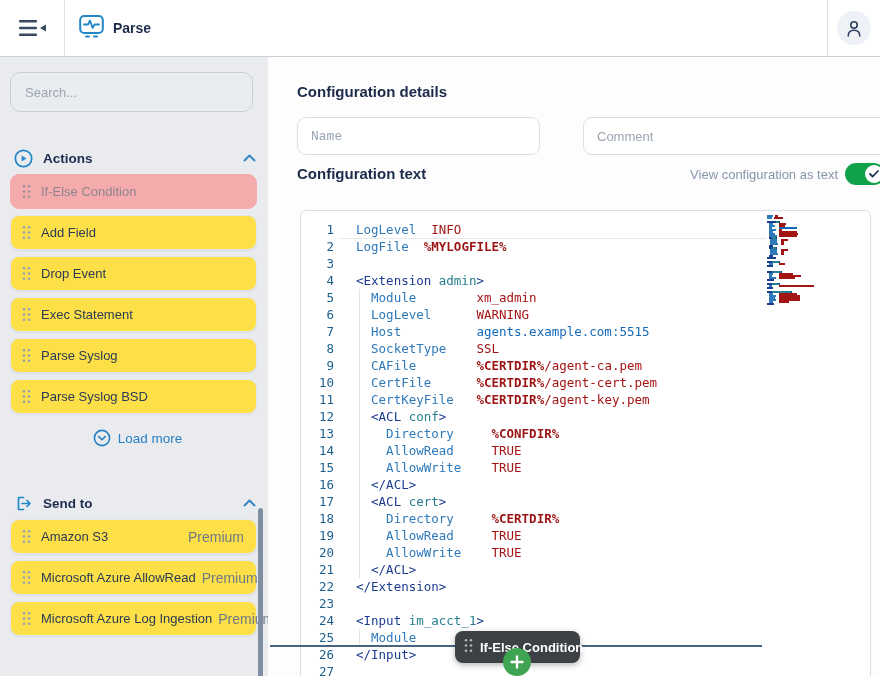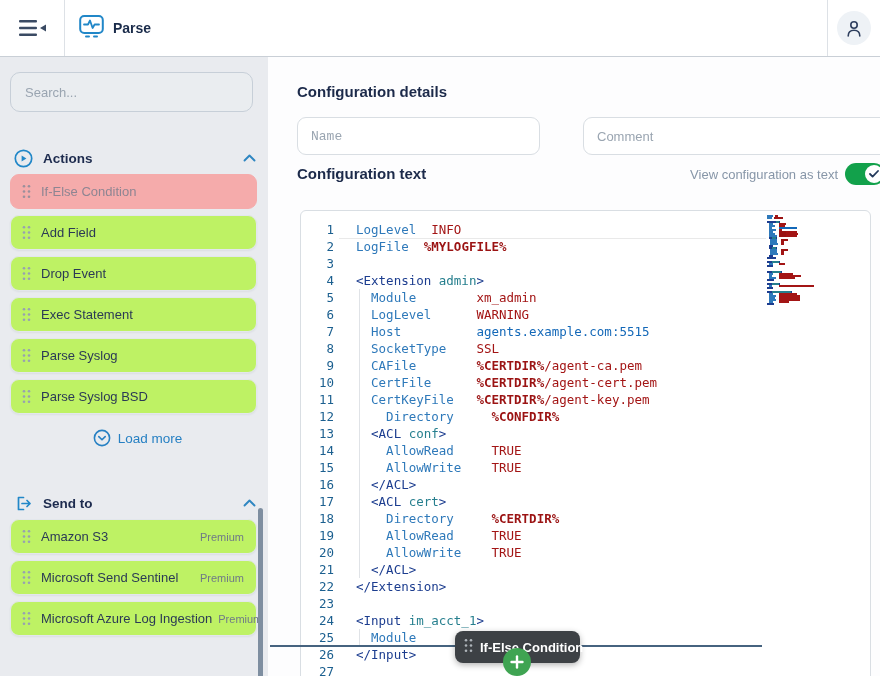--- a/index.html
+++ b/index.html
@@ -21,26 +21,26 @@
   .sidebar { position:absolute; left:0; top:57px; width:268px; height:619px; background:#E9EBEF; overflow:hidden; }
   .search-input { display:block; width:243px; margin:15px 0 0 10px; height:40px; border:1px solid #C7CFD8;
                   border-radius:10px; background:#EAEDF0; padding:0 14px; font-size:13px; color:#33415C;
                   font-family:"Liberation Sans",sans-serif; outline:none; }
   .search-input::placeholder { color:#9AA5B1; }
   .sec-header { display:flex; align-items:center; margin:0 12px 0 14px; height:20px; }
   .sec-header.first { margin-top:36px; }
   .sec-header.later { margin-top:44px; }
   .sec-label { font-size:13.5px; font-weight:bold; color:#1D2B4E; margin-left:10px; flex:1; }
   .sec-chevron { cursor:pointer; display:flex; }
-  .card { position:relative; width:247px; margin:6px 0 0 10px; height:35px; background:#bef264; border:1px solid #E3E7EC;
+  .card { position:relative; width:247px; margin:6px 0 0 10px; height:35px; background:#fde047; border:1px solid #E3E7EC;
           border-radius:9px; box-shadow:0 1px 2px rgba(40,60,90,.07); display:flex; align-items:center;
           padding:0 12px 0 11px; cursor:grab; }
   .card:first-of-type { margin-top:8px; }
   .card .card-label { font-size:13px; color:#2B3A55; margin-left:10px; flex:1; white-space:nowrap; }
-  .card .badge { font-size:11px; color:#6F7987; margin-left:6px; }
+  .card .badge { font-size:14px; color:#6F7987; margin-left:6px; }
   .card.selected { background:#F5ABAB; border-color:#F5ABAB; box-shadow:none; }
   .card.selected .card-label { color:#8E8592; }
   .loadmore { display:flex; align-items:center; justify-content:center; margin-top:13px; height:22px; cursor:pointer; }
   .loadmore span { color:#2780C3; font-size:13.5px; margin-left:7px; }
   .sb-scrollbar { position:absolute; left:258px; top:451px; width:5px; height:225px; background:#7E8EA0; border-radius:3px; }
 
   
   .main { position:absolute; left:268px; top:57px; width:612px; height:619px; background:#FDFDFE; }
   .h-details { position:absolute; left:29px; top:26px; font-size:15px; font-weight:bold; color:#1C2A4A; }
   .fld { position:absolute; top:60px; height:38px; border:1px solid #D9DEE3; border-radius:9px; background:#fff;
@@ -267,21 +267,21 @@
             <g fill="#97A1B1">
    <circle cx="2" cy="2.2" r="1.3"></circle>
               <circle cx="7" cy="2.2" r="1.3"></circle>
    <circle cx="2" cy="7.5" r="1.3"></circle>
               <circle cx="7" cy="7.5" r="1.3"></circle>
    <circle cx="2" cy="12.8" r="1.3"></circle>
               <circle cx="7" cy="12.8" r="1.3"></circle>
             </g>
           </svg>
         </span>
-        <span class="card-label">Microsoft Send Sentinel</span>
+        <span class="card-label">Microsoft Azure AllowRead</span>
         <span class="badge">Premium</span>
       </div>
       <div class="card">
         <span style="display:flex">
           <svg width="9" height="15" viewBox="0 0 9 15">
             <g fill="#97A1B1">
    <circle cx="2" cy="2.2" r="1.3"></circle>
               <circle cx="7" cy="2.2" r="1.3"></circle>
    <circle cx="2" cy="7.5" r="1.3"></circle>
               <circle cx="7" cy="7.5" r="1.3"></circle>
@@ -347,22 +347,22 @@
         <div class="row"><span class="tk-key">LogFile</span><span class="tk-pl">  </span><span class="tk-macro">%MYLOGFILE%</span></div>
         <div class="row"></div>
         <div class="row"><span class="tk-tag">&lt;Extension </span><span class="tk-targ">admin</span><span class="tk-tag">&gt;</span></div>
         <div class="row"><span class="guide"></span><span class="tk-pl">  </span><span class="tk-key">Module</span><span class="tk-pl">        </span><span class="tk-val">xm_admin</span></div>
         <div class="row"><span class="guide"></span><span class="tk-pl">  </span><span class="tk-key">LogLevel</span><span class="tk-pl">      </span><span class="tk-val">WARNING</span></div>
         <div class="row"><span class="guide"></span><span class="tk-pl">  </span><span class="tk-key">Host</span><span class="tk-pl">          </span><span class="tk-host">agents.example.com:5515</span></div>
         <div class="row"><span class="guide"></span><span class="tk-pl">  </span><span class="tk-key">SocketType</span><span class="tk-pl">    </span><span class="tk-val">SSL</span></div>
         <div class="row"><span class="guide"></span><span class="tk-pl">  </span><span class="tk-key">CAFile</span><span class="tk-pl">        </span><span class="tk-macro">%CERTDIR%</span><span class="tk-val">/agent-ca.pem</span></div>
         <div class="row"><span class="guide"></span><span class="tk-pl">  </span><span class="tk-key">CertFile</span><span class="tk-pl">      </span><span class="tk-macro">%CERTDIR%</span><span class="tk-val">/agent-cert.pem</span></div>
         <div class="row"><span class="guide"></span><span class="tk-pl">  </span><span class="tk-key">CertKeyFile</span><span class="tk-pl">   </span><span class="tk-macro">%CERTDIR%</span><span class="tk-val">/agent-key.pem</span></div>
+        <div class="row"><span class="guide"></span><span class="tk-pl">  </span><span class="tk-tag">&lt;ACL </span><span class="tk-targ">conf</span><span class="tk-tag">&gt;</span></div>
         <div class="row"><span class="guide"></span><span class="tk-pl">    </span><span class="tk-key">Directory</span><span class="tk-pl">     </span><span class="tk-macro">%CONFDIR%</span></div>
-        <div class="row"><span class="guide"></span><span class="tk-pl">  </span><span class="tk-tag">&lt;ACL </span><span class="tk-targ">conf</span><span class="tk-tag">&gt;</span></div>
         <div class="row"><span class="guide"></span><span class="tk-pl">    </span><span class="tk-key">AllowRead</span><span class="tk-pl">     </span><span class="tk-val">TRUE</span></div>
         <div class="row"><span class="guide"></span><span class="tk-pl">    </span><span class="tk-key">AllowWrite</span><span class="tk-pl">    </span><span class="tk-val">TRUE</span></div>
         <div class="row"><span class="guide"></span><span class="tk-pl">  </span><span class="tk-tag">&lt;/ACL&gt;</span></div>
         <div class="row"><span class="guide"></span><span class="tk-pl">  </span><span class="tk-tag">&lt;ACL </span><span class="tk-targ">cert</span><span class="tk-tag">&gt;</span></div>
         <div class="row"><span class="guide"></span><span class="tk-pl">    </span><span class="tk-key">Directory</span><span class="tk-pl">     </span><span class="tk-macro">%CERTDIR%</span></div>
         <div class="row"><span class="guide"></span><span class="tk-pl">    </span><span class="tk-key">AllowRead</span><span class="tk-pl">     </span><span class="tk-val">TRUE</span></div>
         <div class="row"><span class="guide"></span><span class="tk-pl">    </span><span class="tk-key">AllowWrite</span><span class="tk-pl">    </span><span class="tk-val">TRUE</span></div>
         <div class="row"><span class="guide"></span><span class="tk-pl">  </span><span class="tk-tag">&lt;/ACL&gt;</span></div>
         <div class="row"><span class="tk-tag">&lt;/Extension&gt;</span></div>
         <div class="row"></div>

